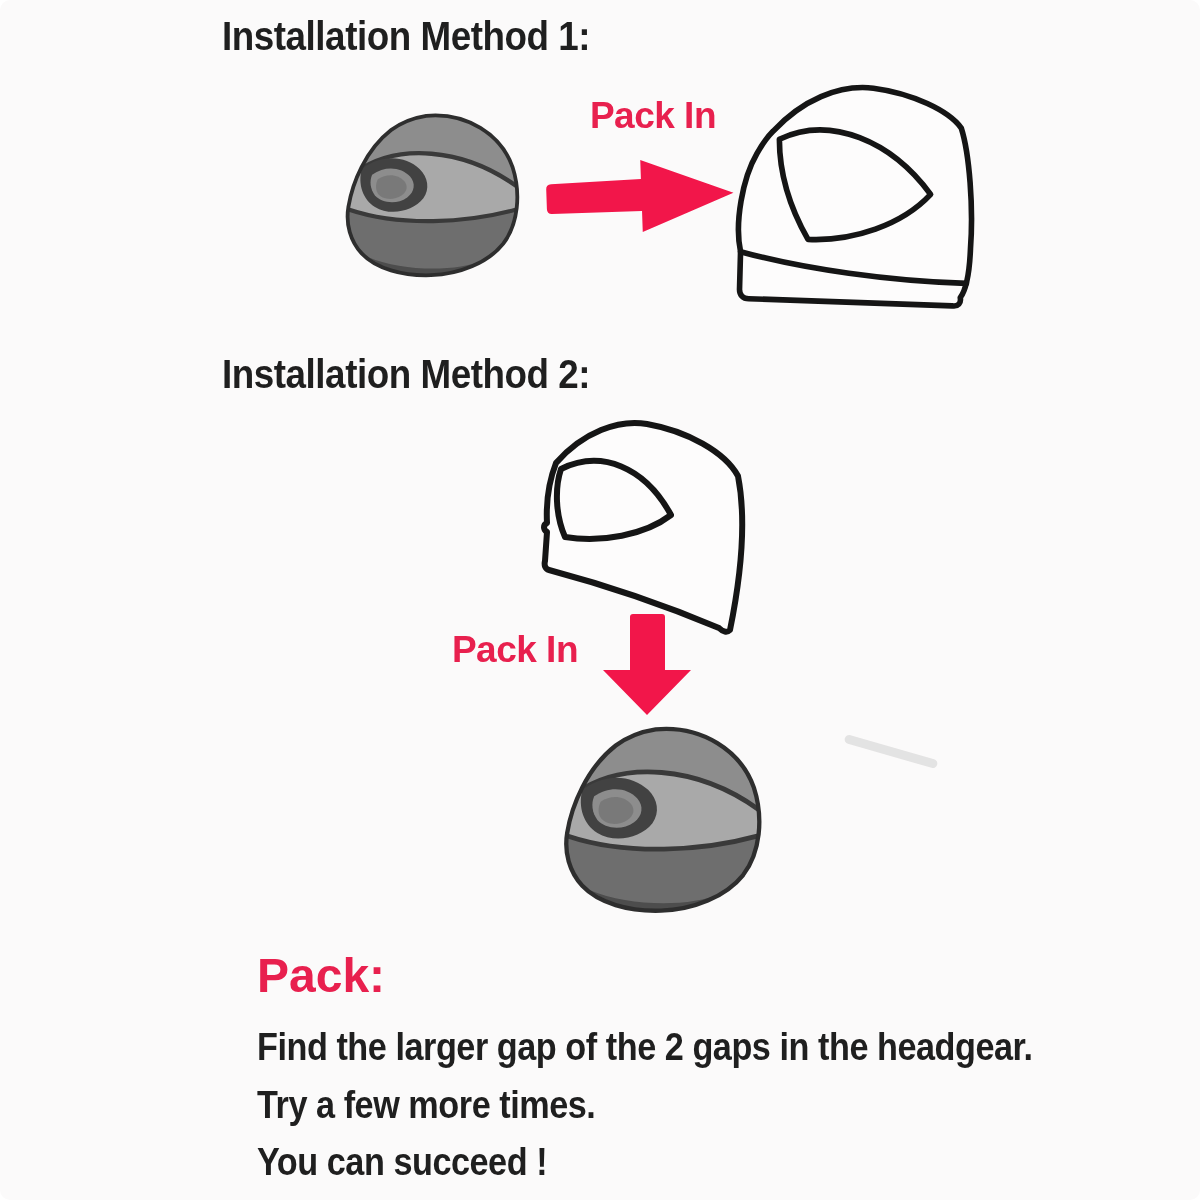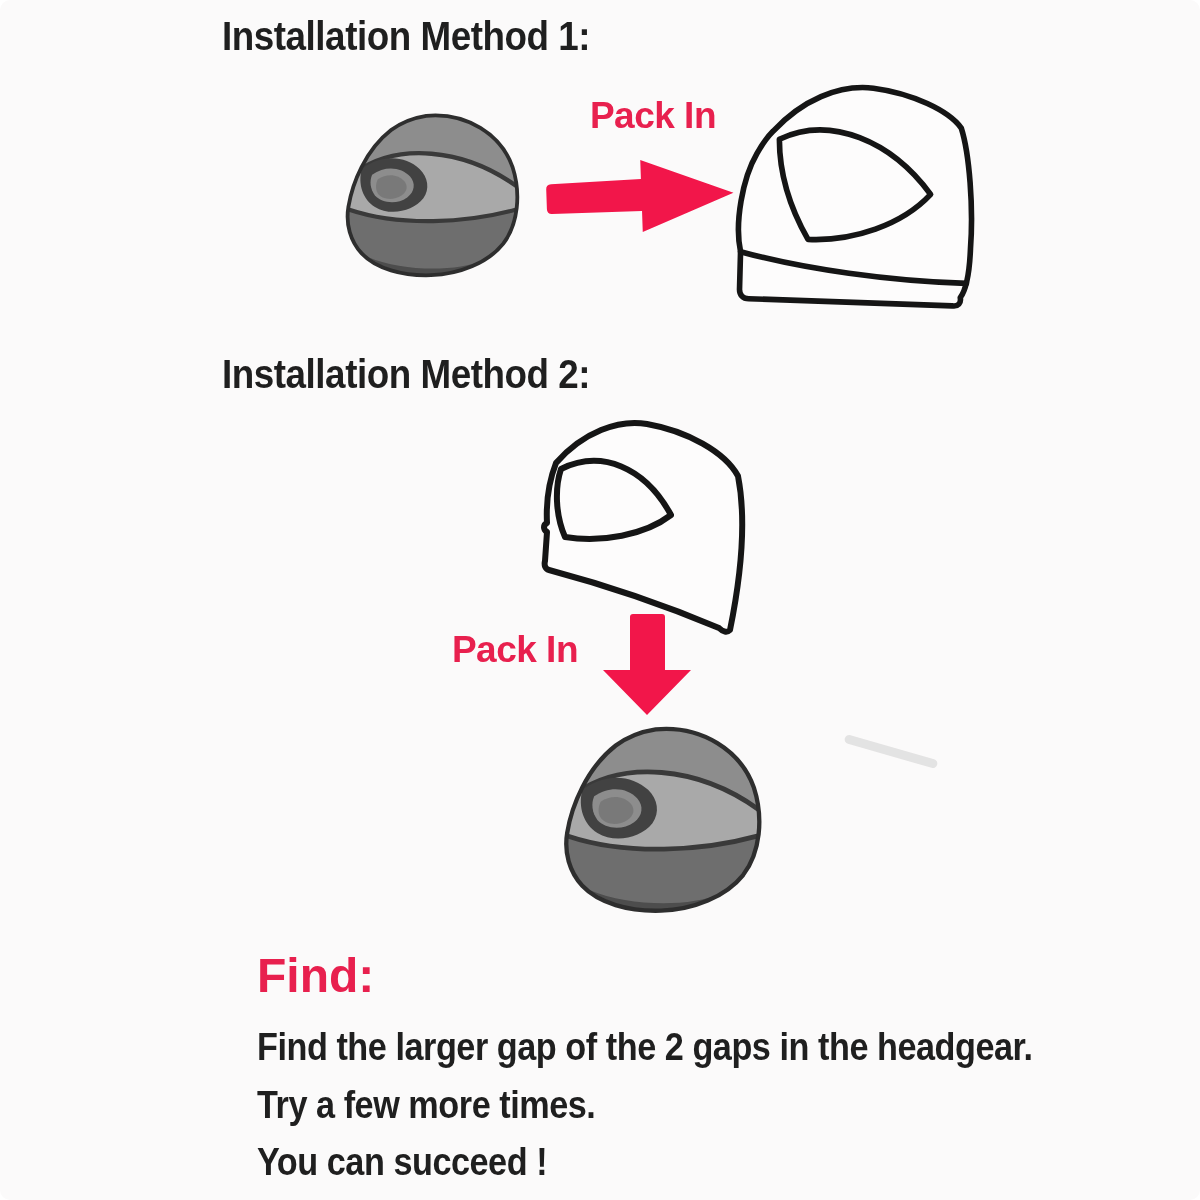--- a/index.html
+++ b/index.html
@@ -131,19 +131,19 @@
   </div>
 
   <div class="art" id="helmet-2">
     <svg viewBox="0 0 202 176" width="218" height="190">
       <use href="#helmet-art"></use>
     </svg>
   </div>
 
   <div class="streak"></div>
 
-  <h2 class="note-title">Find:</h2>
+  <h2 class="note-title">Pack:</h2>
 
   <p class="note-line" id="note-line-0">Find the larger gap of the 2 gaps in the headgear.</p>
   <p class="note-line" id="note-line-1">Try a few more times.</p>
   <p class="note-line" id="note-line-2">You can succeed !</p>
 
 </div>
 
 </body></html>

